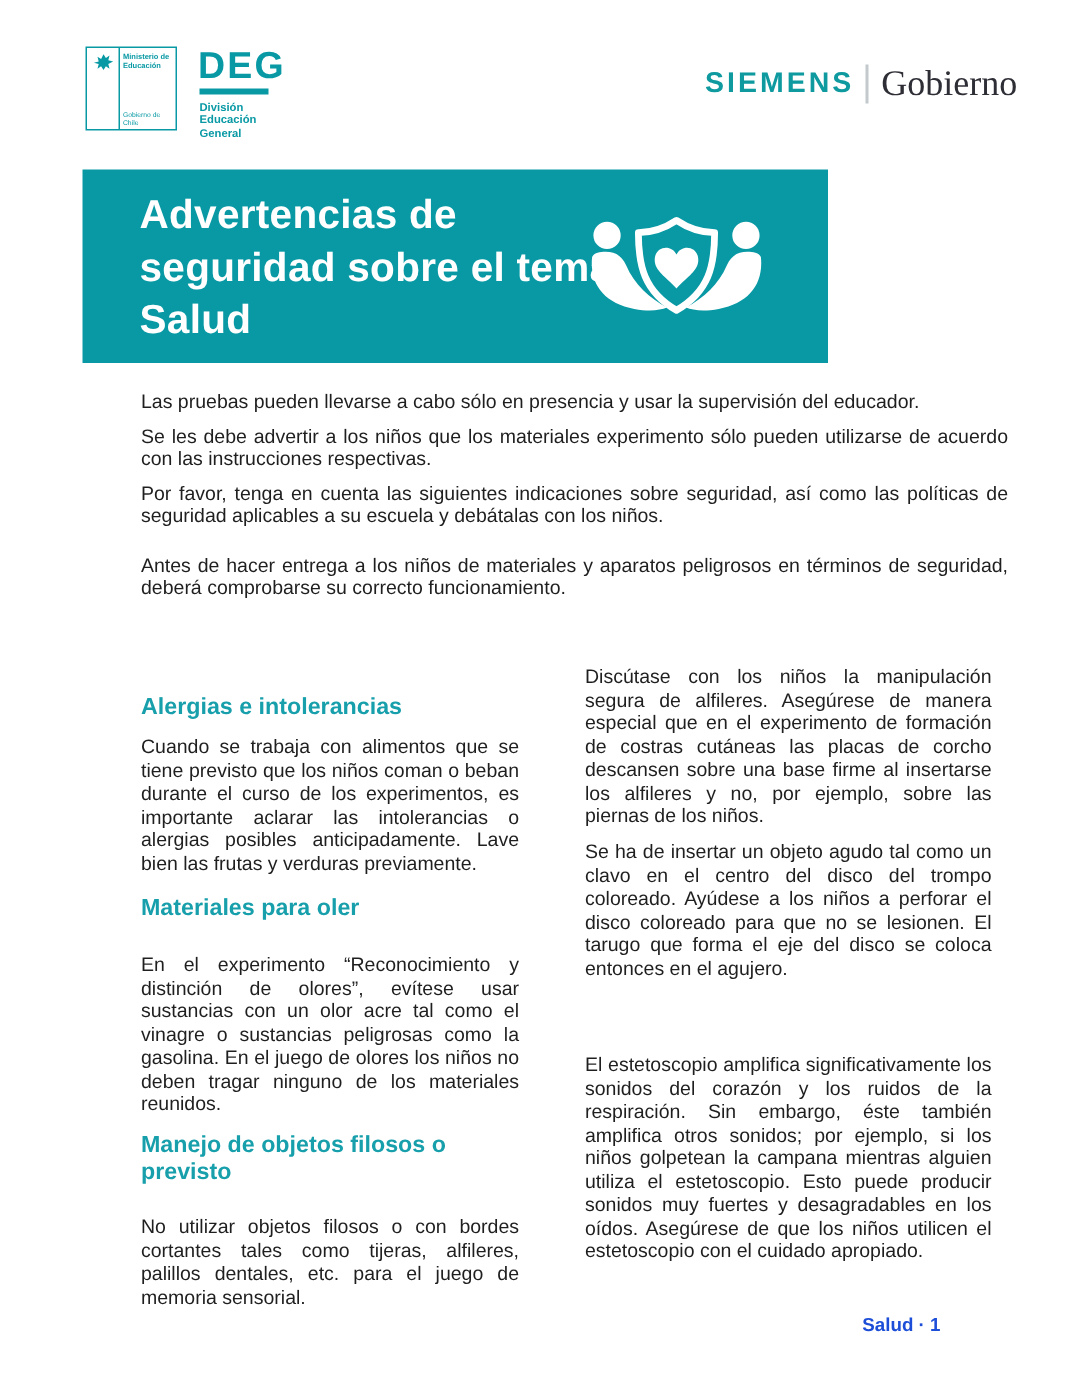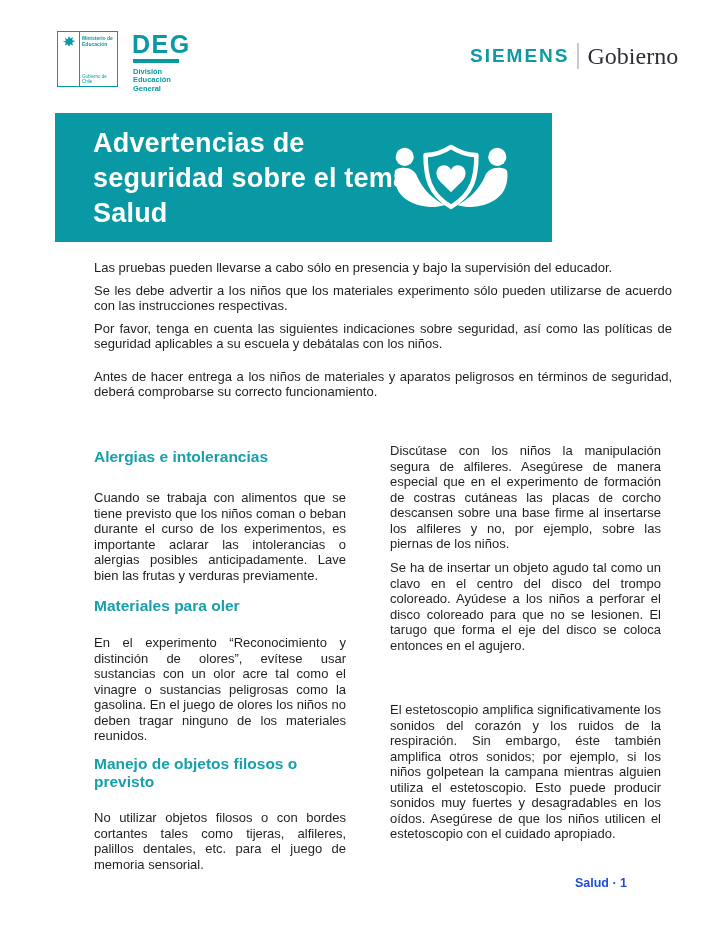--- a/index.html
+++ b/index.html
@@ -142,30 +142,30 @@
     <circle cx="116" cy="16" r="10" fill="#ffffff"></circle>
     <path d="M127 32 C129 52 118 66 96 70 C85 72 77 71 72 69 C85 62 96 52 102 38 C105 31 110 28 117 28 C122 28 126 29 127 32 Z" fill="#ffffff"></path>
 
     <path d="M65 5 C74 11 83 14 93 14 C93 38 89 57 65 71 C41 57 37 38 37 14 C47 14 56 11 65 5 Z" fill="#0899a4" stroke="#ffffff" stroke-width="5" stroke-linejoin="round"></path>
 
     <path d="M65 30 C61 22 49 24 49 34 C49 42 57 46 65 55 C73 46 81 42 81 34 C81 24 69 22 65 30 Z" fill="#ffffff"></path>
   </svg>
 </div>
 
 <div class="intro bodytext">
-  <p>Las pruebas pueden llevarse a cabo sólo en presencia y bajo la supervisión del educador.</p>
+  <p>Las pruebas pueden llevarse a cabo sólo en presencia y usar la supervisión del educador.</p>
   <p>Se les debe advertir a los niños que los materiales experimento sólo pueden utilizarse de acuerdo con las instrucciones respectivas.</p>
   <p>Por favor, tenga en cuenta las siguientes indicaciones sobre seguridad, así como las políticas de seguridad aplicables a su escuela y debátalas con los niños.</p>
   <p class="spaced">Antes de hacer entrega a los niños de materiales y aparatos peligrosos en términos de seguridad, deberá comprobarse su correcto funcionamiento.</p>
 </div>
 
 <div class="columns">
 
   <div class="col col-left">
-    <h3 class="block section-heading" style="top:5px">Alergias e intolerancias</h3>
+    <h3 class="block section-heading" style="top:20px">Alergias e intolerancias</h3>
     <p class="block bodytext" style="top:47px">Cuando se trabaja con alimentos que se tiene previsto que los niños coman o beban durante el curso de los experimentos, es importante aclarar las intolerancias o alergias posibles anticipadamente. Lave bien las frutas y verduras previamente.</p>
     <h3 class="block section-heading" style="top:154px">Materiales para oler</h3>
     <p class="block bodytext" style="top:192px">En el experimento “Reconocimiento y distinción de olores”, evítese usar sustancias con un olor acre tal como el vinagre o sustancias peligrosas como la gasolina. En el juego de olores los niños no deben tragar ninguno de los materiales reunidos.</p>
     <h3 class="block section-heading" style="top:312px">Manejo de objetos filosos o previsto</h3>
     <p class="block bodytext" style="top:367px">No utilizar objetos filosos o con bordes cortantes tales como tijeras, alfileres, palillos dentales, etc. para el juego de memoria sensorial.</p>
   </div>
 
   <div class="col col-right">
     <p class="block bodytext" style="top:117px">Se ha de insertar un objeto agudo tal como un clavo en el centro del disco del trompo coloreado. Ayúdese a los niños a perforar el disco coloreado para que no se lesionen. El tarugo que forma el eje del disco se coloca entonces en el agujero.</p>
     <p class="block bodytext" style="top:0px">Discútase con los niños la manipulación segura de alfileres. Asegúrese de manera especial que en el experimento de formación de costras cutáneas las placas de corcho descansen sobre una base firme al insertarse los alfileres y no, por ejemplo, sobre las piernas de los niños.</p>

